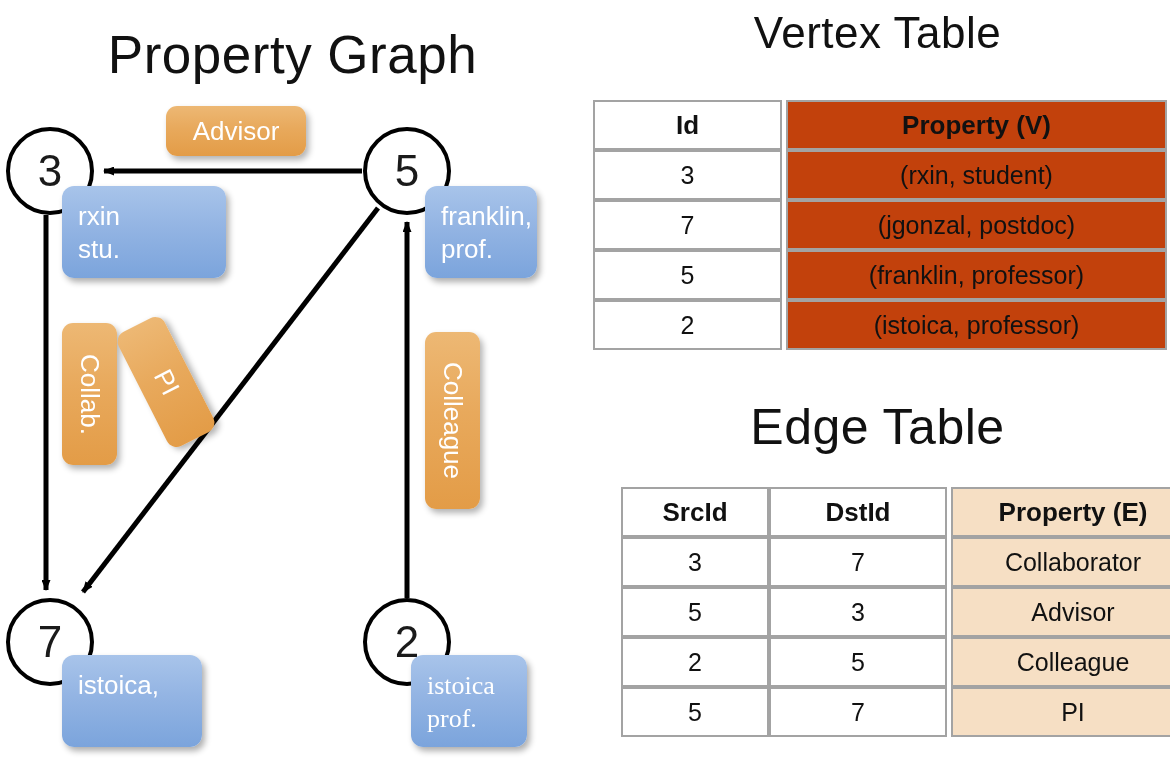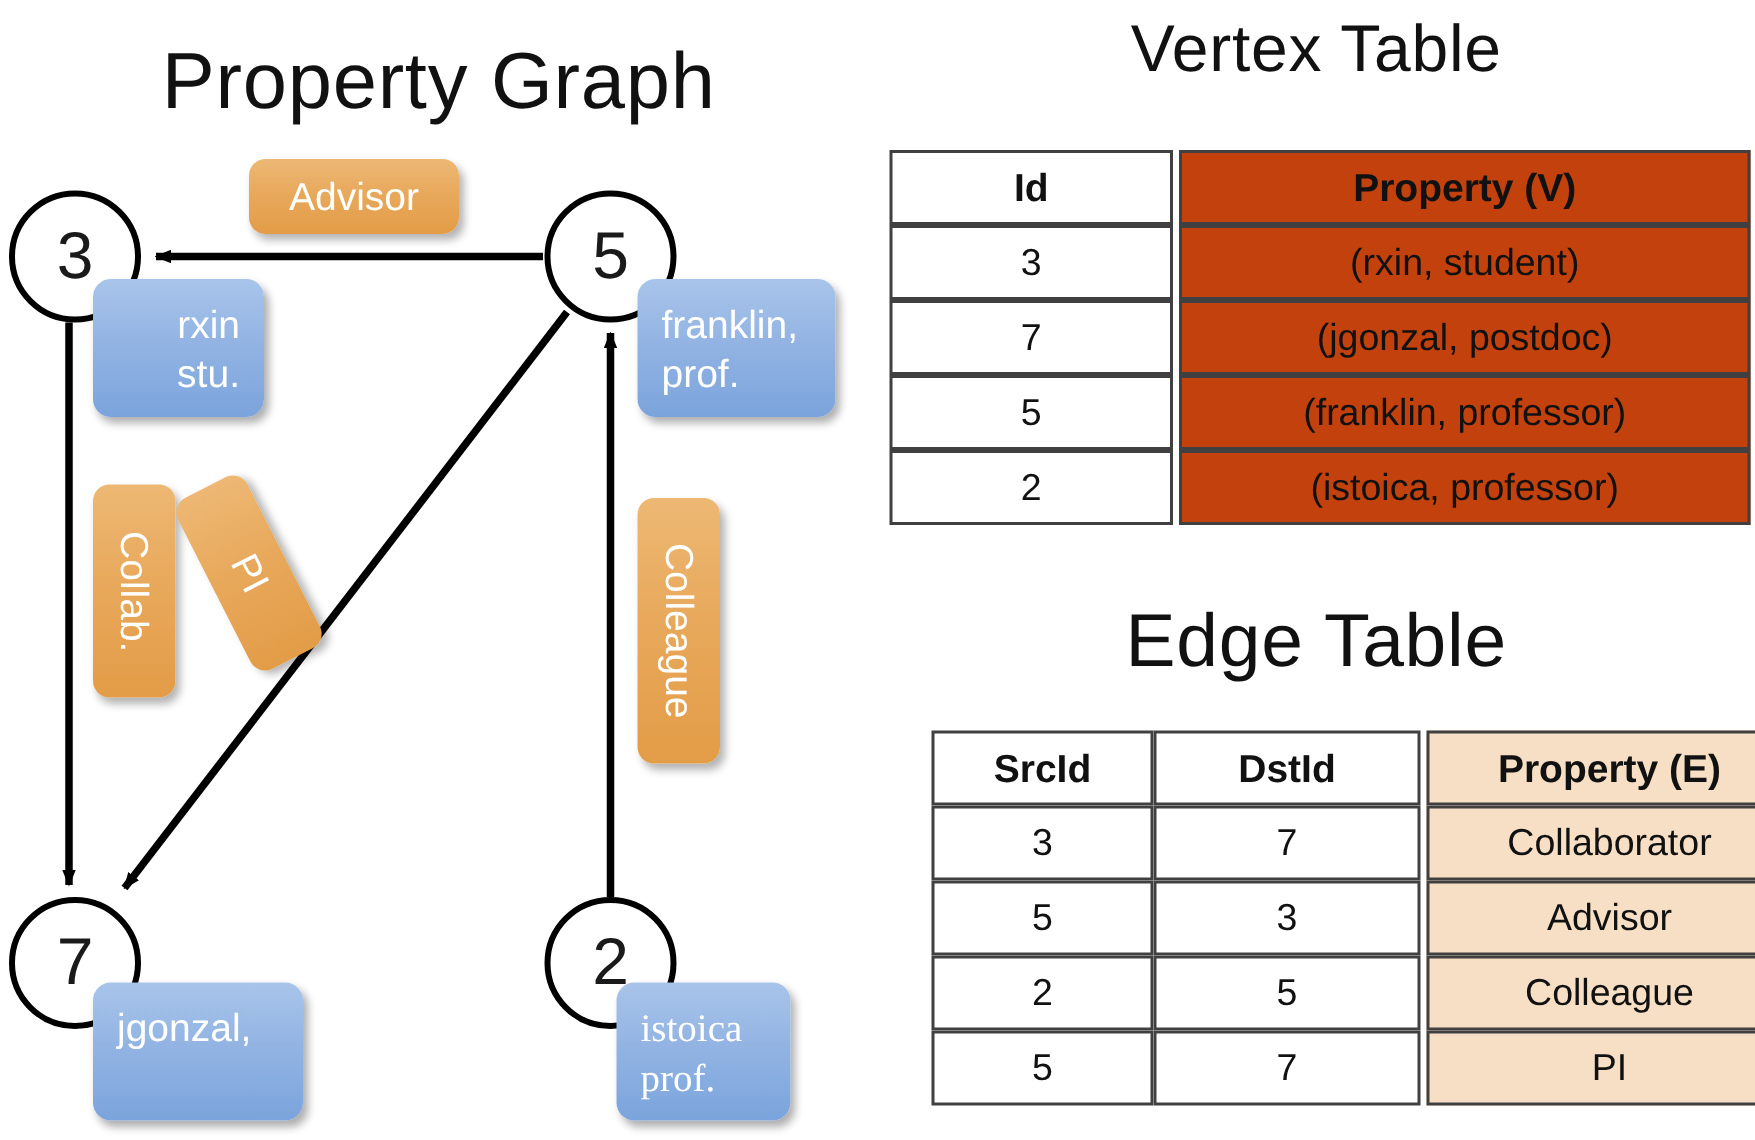--- a/index.html
+++ b/index.html
@@ -82,22 +82,22 @@
     background: linear-gradient(to bottom, #a8c4ea 0%, #93b4e3 45%, #7ba4dc 100%);
     box-shadow: 3px 4px 6px rgba(0,0,0,0.32);
     color: #ffffff;
     font-size: 26px;
     line-height: 1.28;
     padding: 14px 16px;
     box-sizing: border-box;
     z-index: 8;
     font-weight: 400;
   }
-  #prop-rxin      { left: 62px;  top: 186px; width: 114px; height: 92px; text-align: right; }
-  #prop-franklin  { left: 425px; top: 186px; width: 132px; height: 92px; }
+  #prop-rxin      { left: 62px;  top: 186px; width: 164px; height: 92px; }
+  #prop-franklin  { left: 425px; top: 186px; width: 112px; height: 92px; }
   #prop-jgonzal   { left: 62px;  top: 655px; width: 140px; height: 92px; }
   #prop-istoica   { left: 411px; top: 655px; width: 116px; height: 92px; font-family: Liberation Serif, serif; }
 
   
   .edge-label {
     position: absolute;
     border-radius: 11px;
     background: linear-gradient(to bottom, #edb874 0%, #e8a95c 45%, #e39c47 100%);
     box-shadow: 3px 4px 6px rgba(0,0,0,0.30);
     color: #ffffff;
@@ -127,21 +127,21 @@
   #edge-label-pi .vtext { transform: rotate(90deg); white-space: nowrap; }
 
   
   .tbl {
     position: absolute;
     border-collapse: separate;
     border-spacing: 0;
     table-layout: fixed;
   }
   .tbl td, .tbl th {
-    border: 2px solid #404040;
+    border: 2px solid #a3a3a3;
     height: 50px;
     text-align: center;
     vertical-align: middle;
     font-size: 25px;
     font-weight: 400;
     color: #111111;
     padding: 0 4px;
     box-sizing: border-box;
     background: #ffffff;
   }
@@ -203,21 +203,21 @@
 
   <div class="prop-box" id="prop-rxin">
     <div>rxin</div>
     <div>stu.</div>
   </div>
   <div class="prop-box" id="prop-franklin">
     <div>franklin,</div>
     <div>prof.</div>
   </div>
   <div class="prop-box" id="prop-jgonzal">
-    <div>jgonzal,</div>
+    <div>istoica,</div>
   </div>
   <div class="prop-box" id="prop-istoica">
     <div>istoica</div>
     <div>prof.</div>
   </div>
 
   <div class="edge-label" id="edge-label-advisor">
     <span class="htext">Advisor</span>
   </div>
   <div class="edge-label" id="edge-label-collab">

